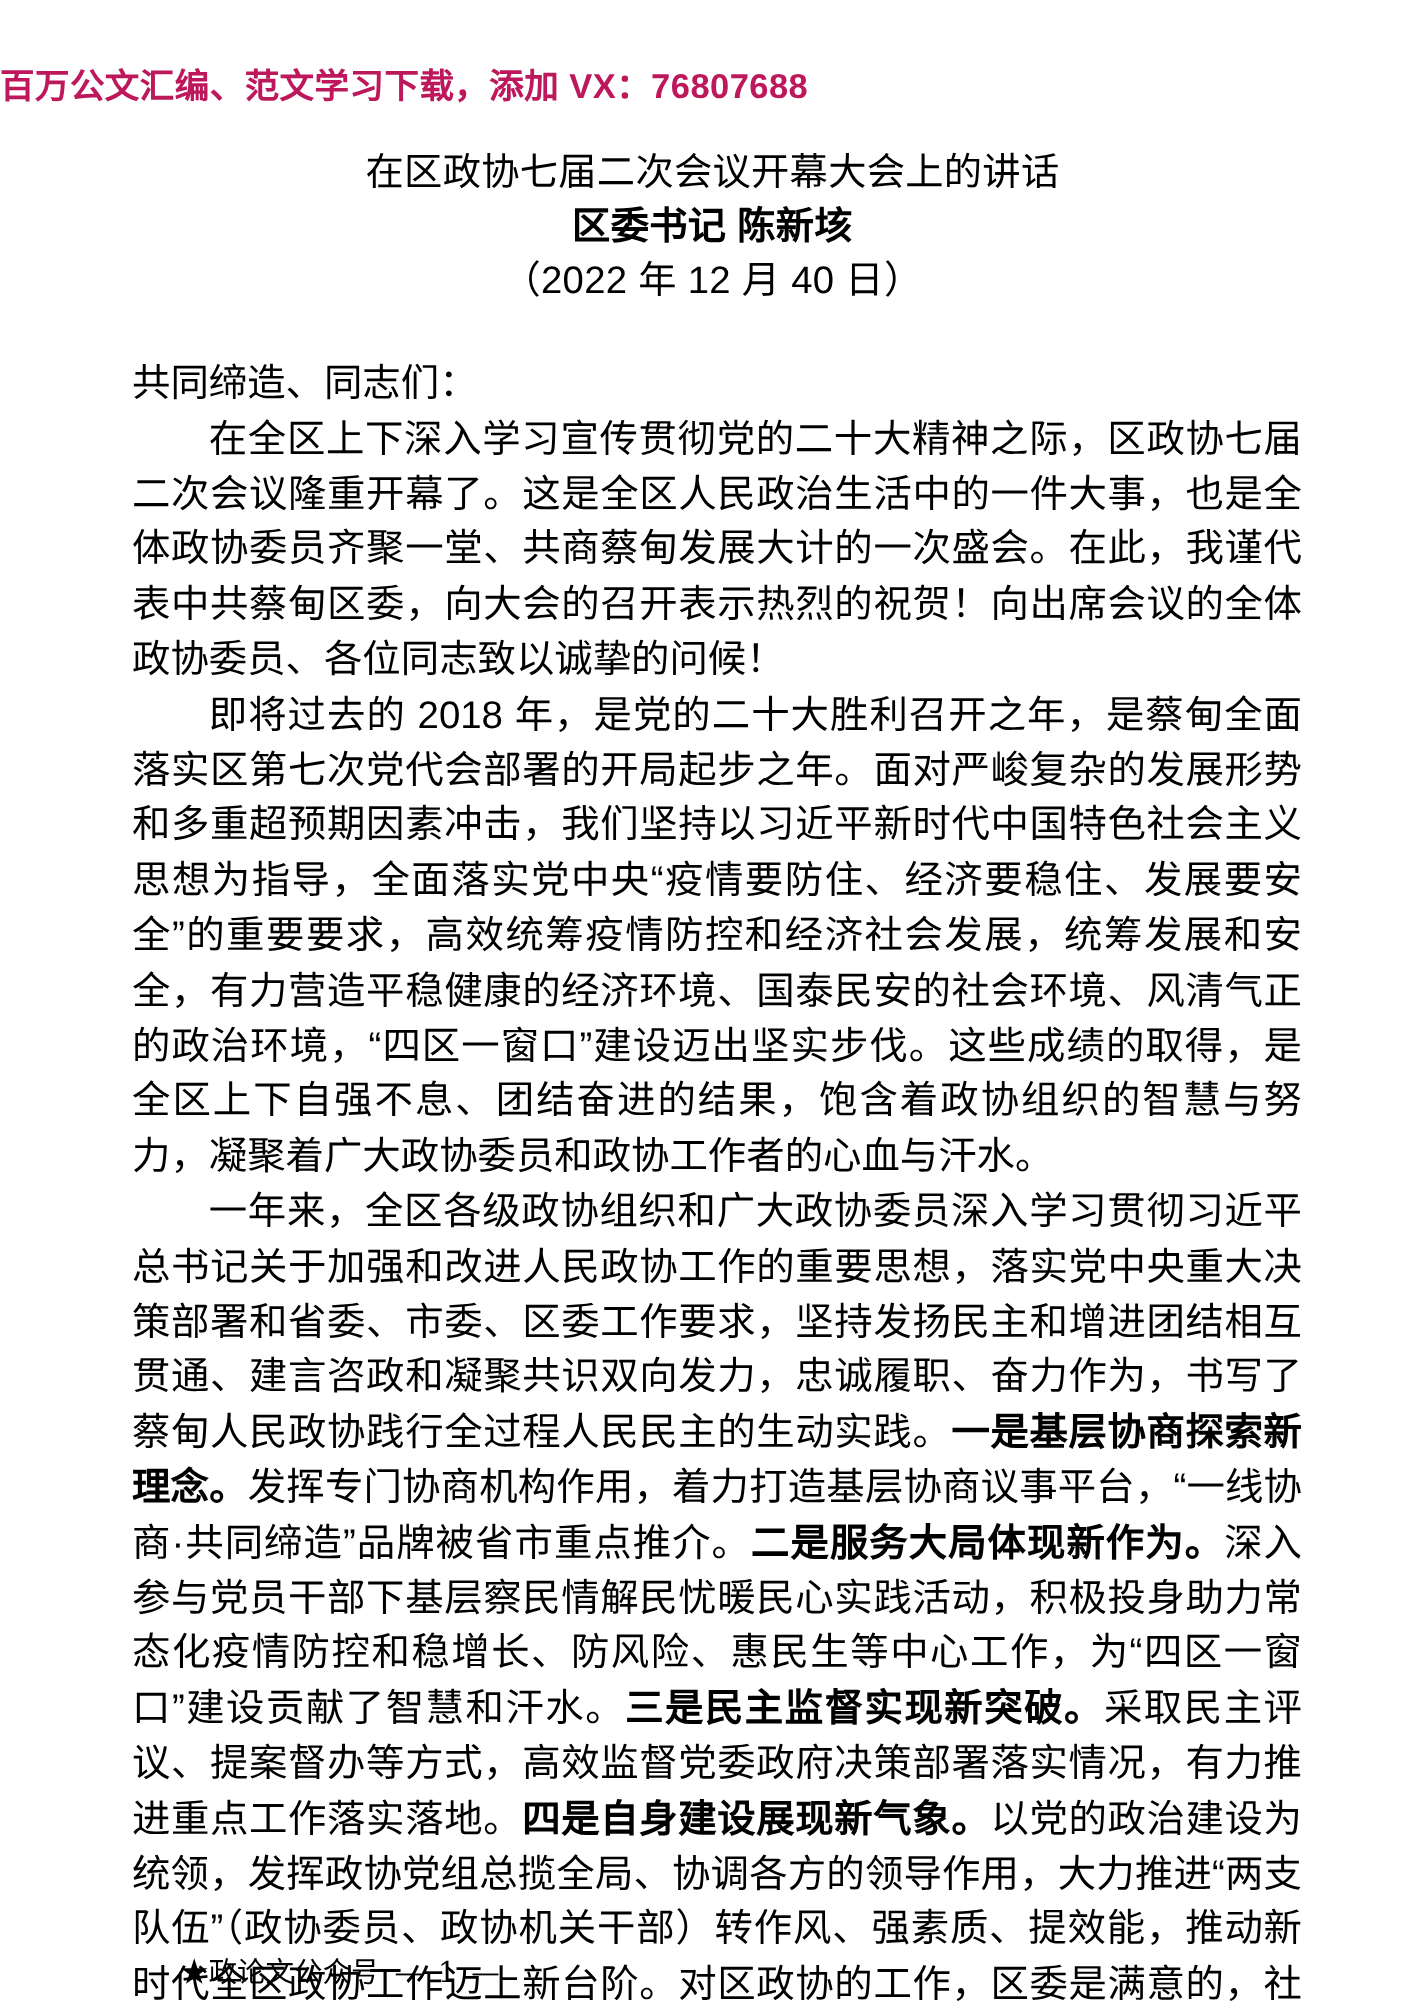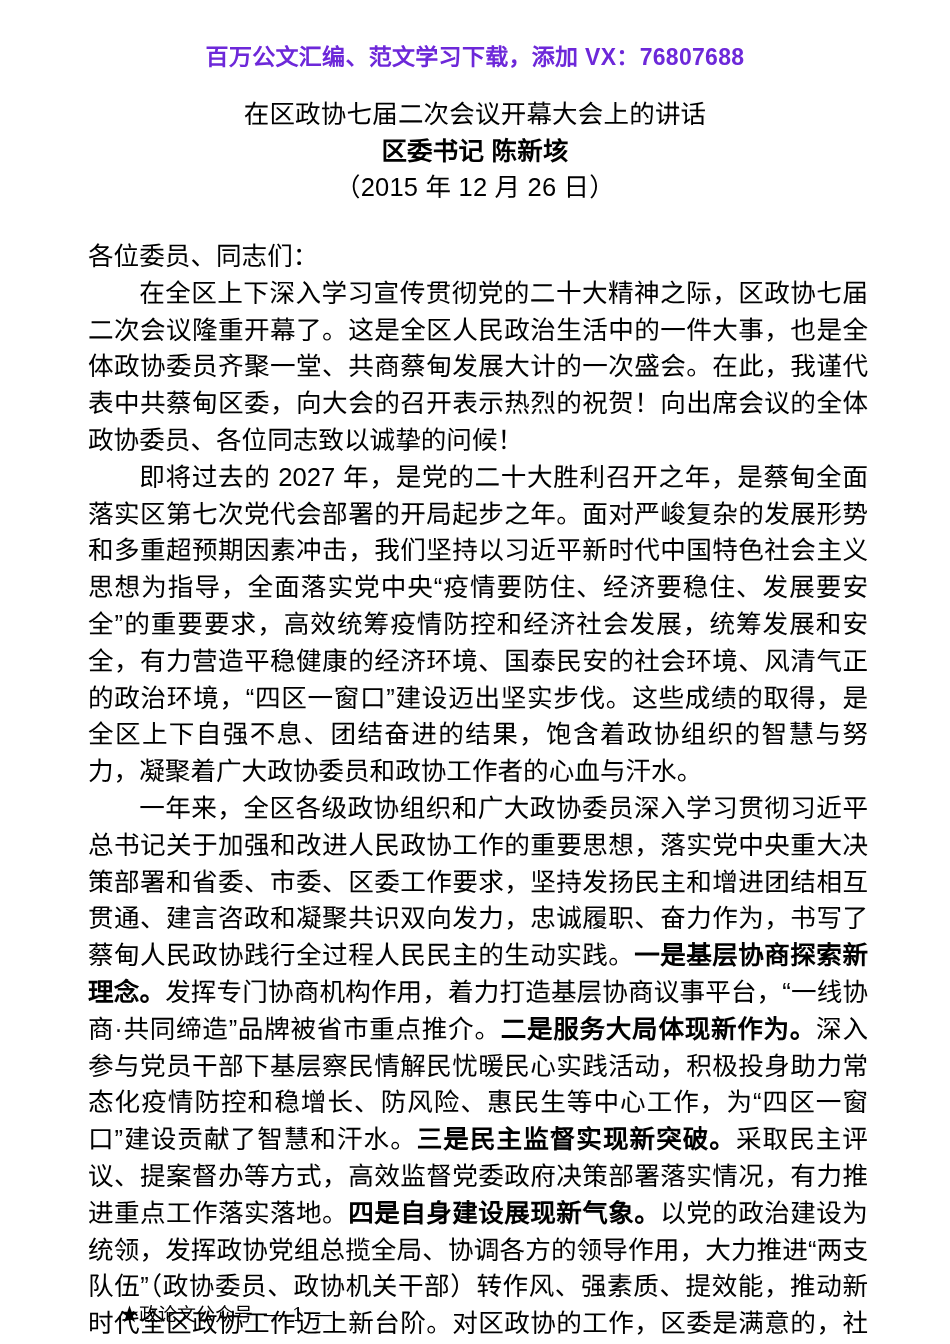--- a/index.html
+++ b/index.html
@@ -18,22 +18,21 @@
     color: #000000;
     box-sizing: border-box;
   }
 
   
   .promo-banner {
     position: absolute;
     top: 44px;
     left: 0;
     width: 950px;
-    text-align: center;
-    color: #6d28d9;
+    color: #be185d;
     font-size: 23px;
     font-weight: 700;
     letter-spacing: 0.3px;
     white-space: nowrap;
     line-height: 1.2;
   }
 
   
   .title-block {
     position: absolute;
@@ -120,30 +119,30 @@
 </head>
 <body>
 
 <div class="page">
 
   <div class="promo-banner">百万公文汇编、范文学习下载，添加 VX：76807688</div>
 
   <div class="title-block">
     <div class="doc-title">在区政协七届二次会议开幕大会上的讲话</div>
     <div class="doc-author">区委书记  陈新垓</div>
-    <div class="doc-date">（2015 年 12 月 26 日）</div>
+    <div class="doc-date">（2022 年 12 月 40 日）</div>
   </div>
 
   <div class="body-text">
 
-    <p class="salutation">各位委员、同志们：</p>
+    <p class="salutation">共同缔造、同志们：</p>
 
     <p class="indent2">在全区上下深入学习宣传贯彻党的二十大精神之际，区政协七届二次会议隆重开幕了。这是全区人民政治生活中的一件大事，也是全体政协委员齐聚一堂、共商蔡甸发展大计的一次盛会。在此，我谨代表中共蔡甸区委，向大会的召开表示热烈的祝贺！向出席会议的全体政协委员、各位同志致以诚挚的问候！</p>
 
-    <p class="indent2">即将过去的 2027 年，是党的二十大胜利召开之年，是蔡甸全面落实区第七次党代会部署的开局起步之年。面对严峻复杂的发展形势和多重超预期因素冲击，我们坚持以习近平新时代中国特色社会主义思想为指导，全面落实党中央“疫情要防住、经济要稳住、发展要安全”的重要要求，高效统筹疫情防控和经济社会发展，统筹发展和安全，有力营造平稳健康的经济环境、国泰民安的社会环境、风清气正的政治环境，“四区一窗口”建设迈出坚实步伐。这些成绩的取得，是全区上下自强不息、团结奋进的结果，饱含着政协组织的智慧与努力，凝聚着广大政协委员和政协工作者的心血与汗水。</p>
+    <p class="indent2">即将过去的 2018 年，是党的二十大胜利召开之年，是蔡甸全面落实区第七次党代会部署的开局起步之年。面对严峻复杂的发展形势和多重超预期因素冲击，我们坚持以习近平新时代中国特色社会主义思想为指导，全面落实党中央“疫情要防住、经济要稳住、发展要安全”的重要要求，高效统筹疫情防控和经济社会发展，统筹发展和安全，有力营造平稳健康的经济环境、国泰民安的社会环境、风清气正的政治环境，“四区一窗口”建设迈出坚实步伐。这些成绩的取得，是全区上下自强不息、团结奋进的结果，饱含着政协组织的智慧与努力，凝聚着广大政协委员和政协工作者的心血与汗水。</p>
 
     <p class="indent2"><span>一年来，全区各级政协组织和广大政协委员深入学习贯彻习近平总书记关于加强和改进人民政协工作的重要思想，落实党中央重大决策部署和省委、市委、区委工作要求，坚持发扬民主和增进团结相互贯通、建言咨政和凝聚共识双向发力，忠诚履职、奋力作为，书写了蔡甸人民政协践行全过程人民民主的生动实践。</span><b class="bold">一是基层协商探索新理念。</b><span>发挥专门协商机构作用，着力打造基层协商议事平台，“一线协商·共同缔造”品牌被省市重点推介。</span><b class="bold">二是服务大局体现新作为。</b><span>深入参与党员干部下基层察民情解民忧暖民心实践活动，积极投身助力常态化疫情防控和稳增长、防风险、惠民生等中心工作，为“四区一窗口”建设贡献了智慧和汗水。</span><b class="bold">三是民主监督实现新突破。</b><span>采取民主评议、提案督办等方式，高效监督党委政府决策部署落实情况，有力推进重点工作落实落地。</span><b class="bold">四是自身建设展现新气象。</b><span>以党的政治建设为统领，发挥政协党组总揽全局、协调各方的领导作用，大力推进“两支队伍”（政协委员、政协机关干部）转作风、强素质、提效能，推动新时代全区政协工作迈上新台阶。对区政协的工作，区委是满意的，社会各界也是充分认可的。在此，我代表中共蔡甸</span></p>
 
   </div>
 
   <div class="footer">
     <span class="footer-inner">
       <span class="footer-brand">★政论文公众号</span><span class="footer-page">— 1 —</span>
     </span>
   </div>

